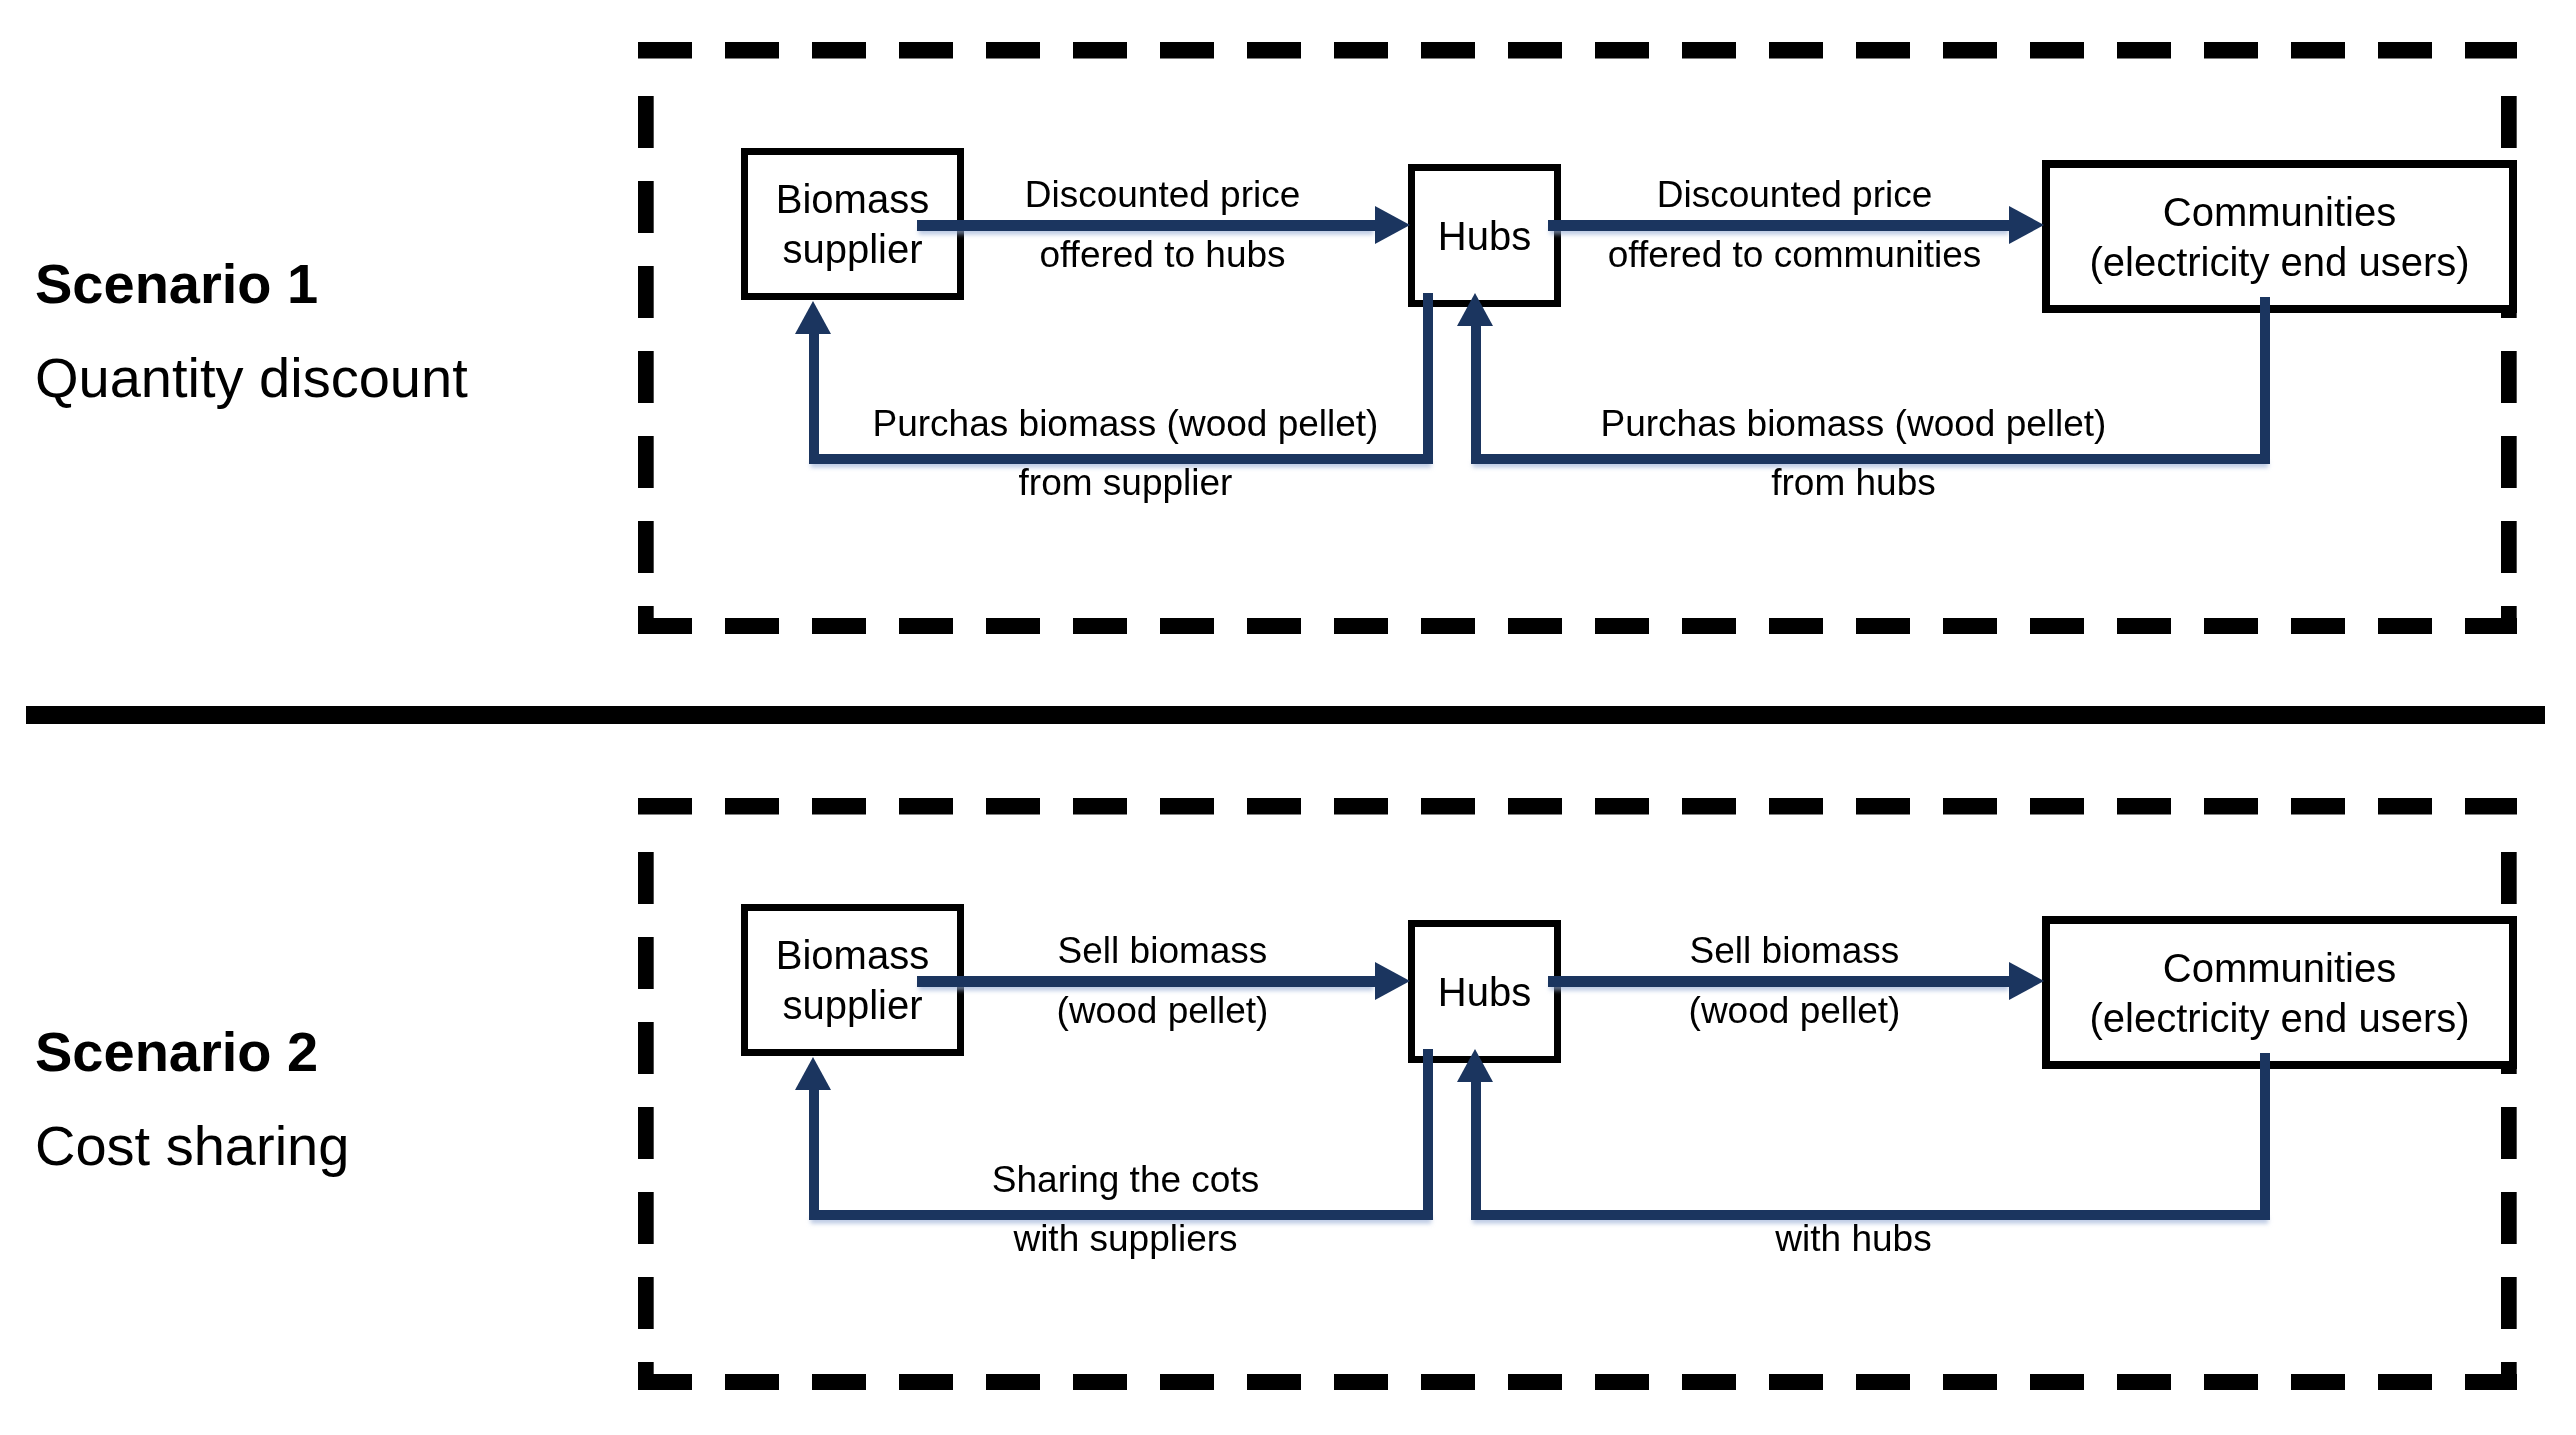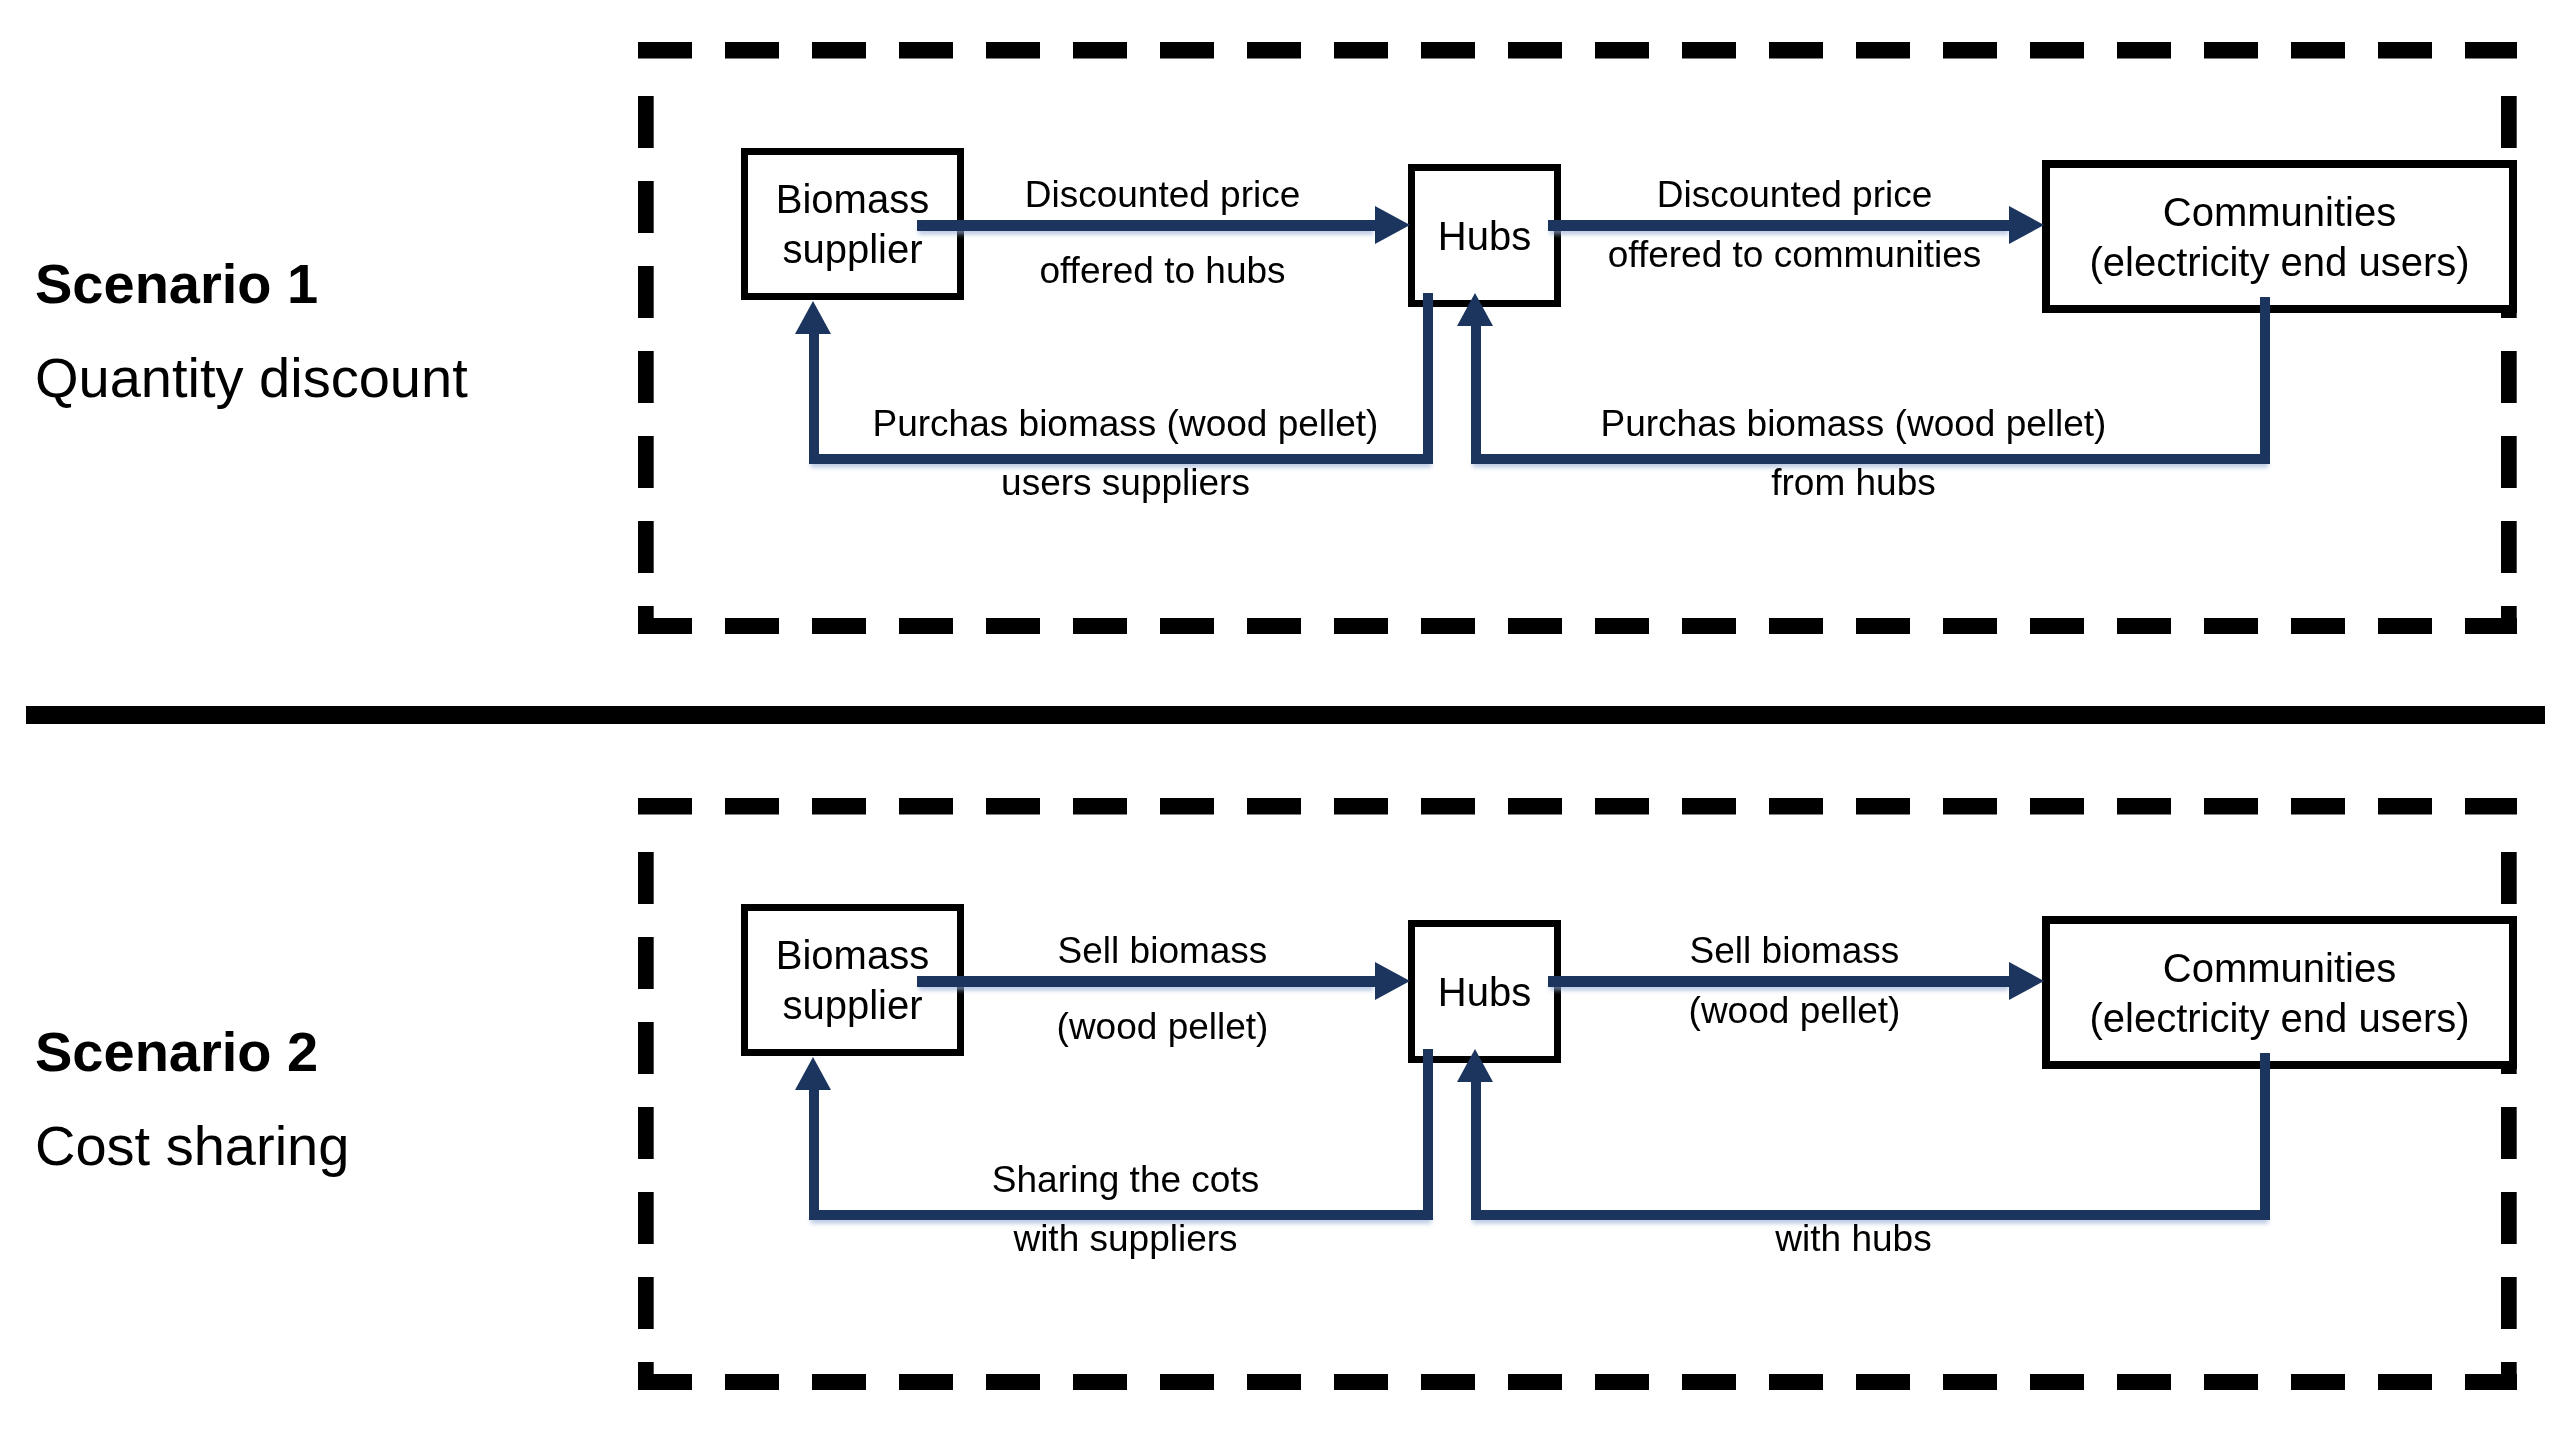--- a/index.html
+++ b/index.html
@@ -60,21 +60,21 @@
   .head-right{border-top:19px solid transparent;border-bottom:19px solid transparent;border-left:35px solid var(--line);}
   .head-up{border-left:18.3px solid transparent;border-right:18.3px solid transparent;border-bottom:33px solid var(--line);}
   .f1-head{left:1375px;top:206px;}
   .f2-head{left:2009px;top:206px;}
   .r1-head{left:795px;top:301px;}
   .r2-head{left:1457px;top:293px;}
 
   
   .lbl{position:absolute;text-align:center;font-size:37px;line-height:45px;white-space:nowrap;}
   .f1-l1{left:901px;top:172px;width:523px;}
-  .f1-l2{left:901px;top:248px;width:523px;}
+  .f1-l2{left:901px;top:232px;width:523px;}
   .f2-l1{left:1533px;top:172px;width:523px;}
   .f2-l2{left:1533px;top:232px;width:523px;}
   .r1-l1{left:838px;top:401px;width:575px;}
   .r1-l2{left:838px;top:460px;width:575px;}
   .r2-l1{left:1566px;top:401px;width:575px;}
   .r2-l2{left:1566px;top:460px;width:575px;}
 
   
   .divider{position:absolute;left:26px;top:706px;width:2519px;height:18.3px;background:var(--ink);}
 </style>
@@ -107,21 +107,21 @@
   <div class="seg hseg f2-line"></div>
   <div class="head head-right f2-head"></div>
   <div class="lbl f2-l1">Discounted price</div>
   <div class="lbl f2-l2">offered to communities</div>
 
   <div class="seg r1-down"></div>
   <div class="seg hseg r1-h"></div>
   <div class="seg r1-up"></div>
   <div class="head head-up r1-head"></div>
   <div class="lbl r1-l1">Purchas biomass (wood pellet)</div>
-  <div class="lbl r1-l2">users suppliers</div>
+  <div class="lbl r1-l2">from supplier</div>
 
   <div class="seg r2-down"></div>
   <div class="seg hseg r2-h"></div>
   <div class="seg r2-up"></div>
   <div class="head head-up r2-head"></div>
   <div class="lbl r2-l1">Purchas biomass (wood pellet)</div>
   <div class="lbl r2-l2">from hubs</div>
 </section>
 
 <div class="divider"></div>

